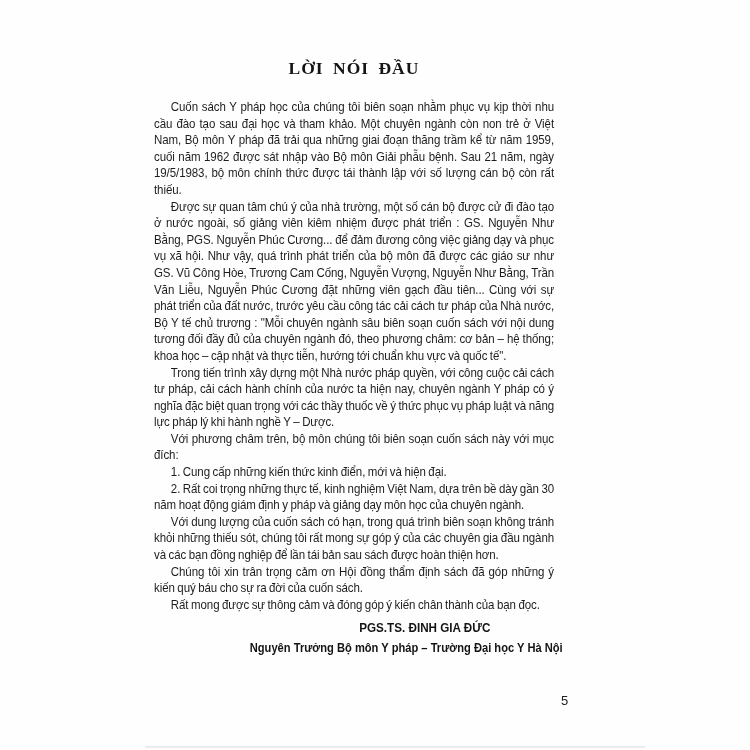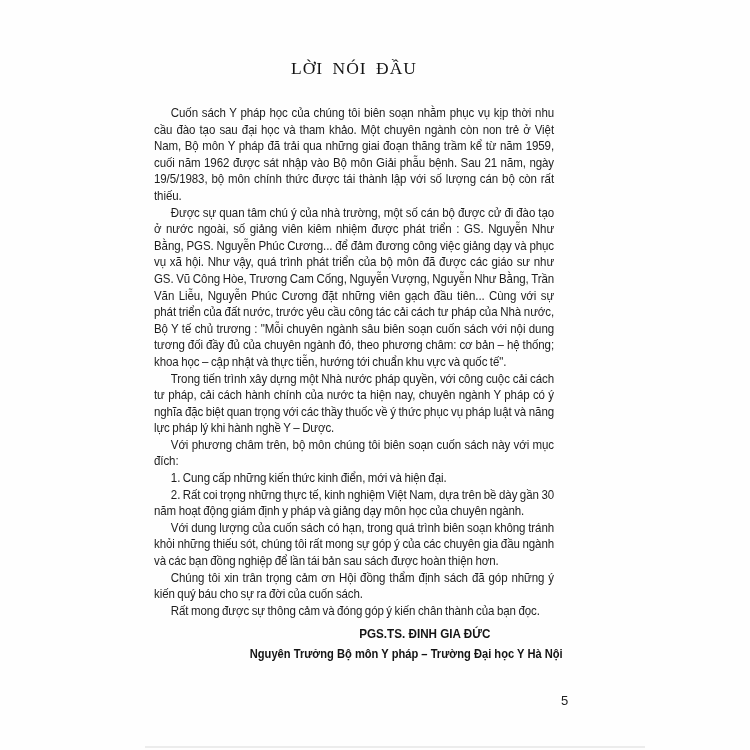--- a/index.html
+++ b/index.html
@@ -22,26 +22,26 @@
   }
   .content {
     position: absolute;
     left: 154px;
     top: 58px;
     width: 400px;
   }
   .title {
     font-family: "Liberation Serif", serif;
     font-size: 17.5px;
-    font-weight: normal;
+    font-weight: bold;
     letter-spacing: 1px;
     word-spacing: 4px;
     text-align: center;
     color: #141414;
-    margin: 0 0 26px 0;
+    margin: 0 0 20px 0;
   }
   
   .body-scale {
     width: 452px;
     transform: scaleX(0.885);
     transform-origin: left top;
   }
   .para {
     margin: 0;
     font-size: 13px;

